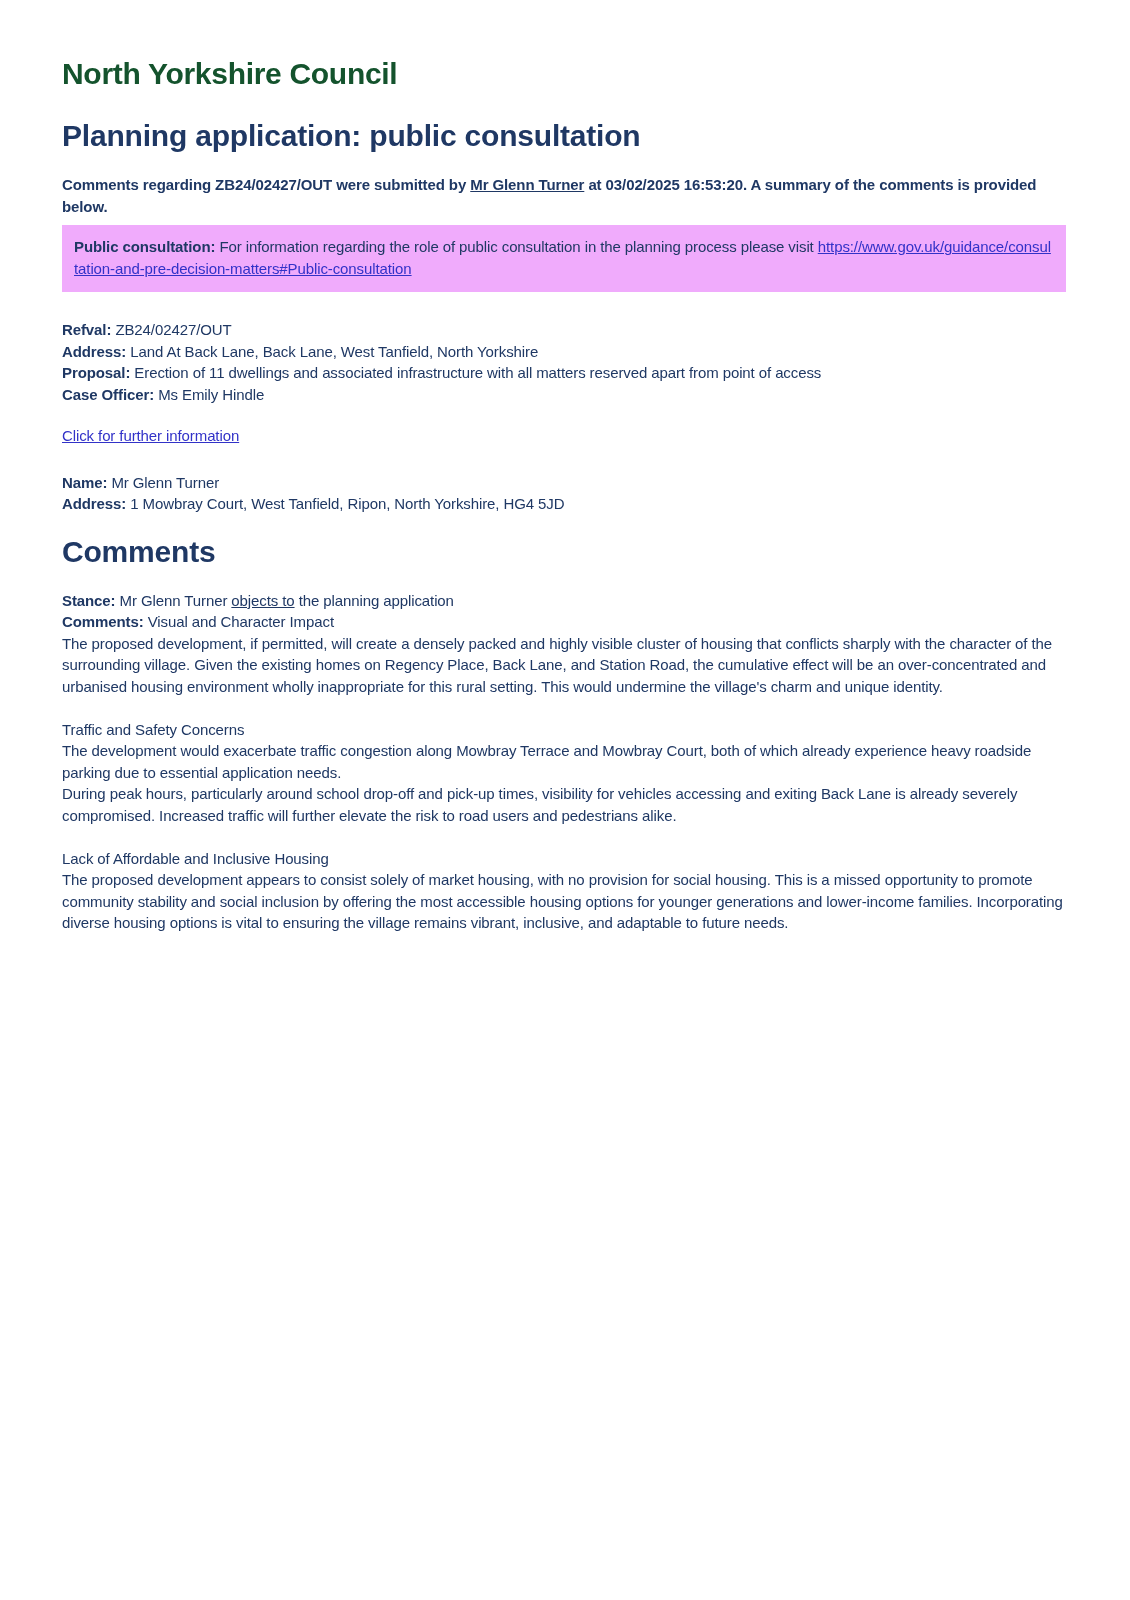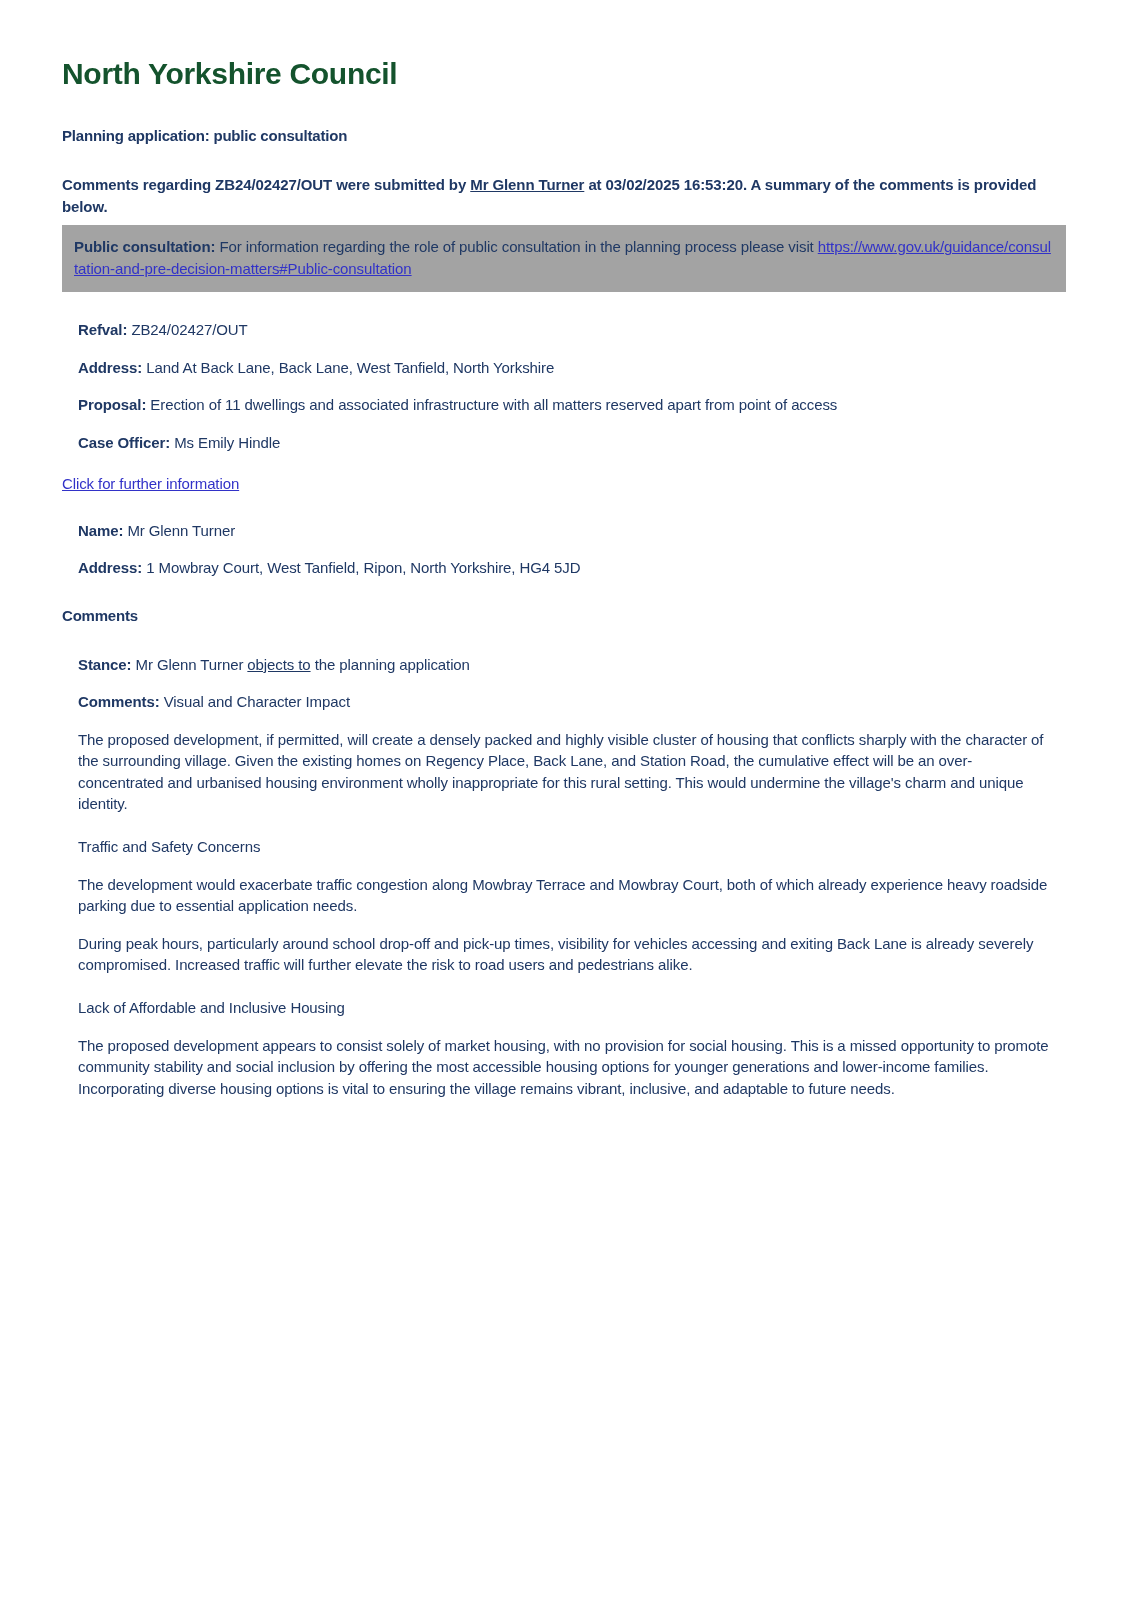--- a/index.html
+++ b/index.html
@@ -23,34 +23,34 @@
   }
   h1 {
     font-size: 30px;
     line-height: 37px;
     font-weight: bold;
     margin: 0 0 29px 0;
     color: #14532d;
     letter-spacing: -0.3px;
   }
   h2 {
-    font-size: 15px;
+    font-size: 30px;
     line-height: 29px;
     font-weight: bold;
     margin: 0 0 24px 0;
     color: #1F3864;
     letter-spacing: -0.2px;
   }
-  p { margin: 16px; }
+  p { margin: 0; }
   .intro {
     font-weight: bold;
     margin: 0 0 8px 0;
   }
   .notice {
-    background: #a3a3a3;
+    background: #f0abfc;
     padding: 11px 12px 13px 12px;
     margin: 0 0 27px 0;
   }
   .fields { margin: 0 0 20px 0; }
   .fields .label, .bold { font-weight: bold; }
   .link-line { margin: 0 0 25px 0; }
   .fields-commentator { margin: 0 0 22px 0; }
   a, .ext-link {
     color: #3232C8;
     text-decoration: underline;

